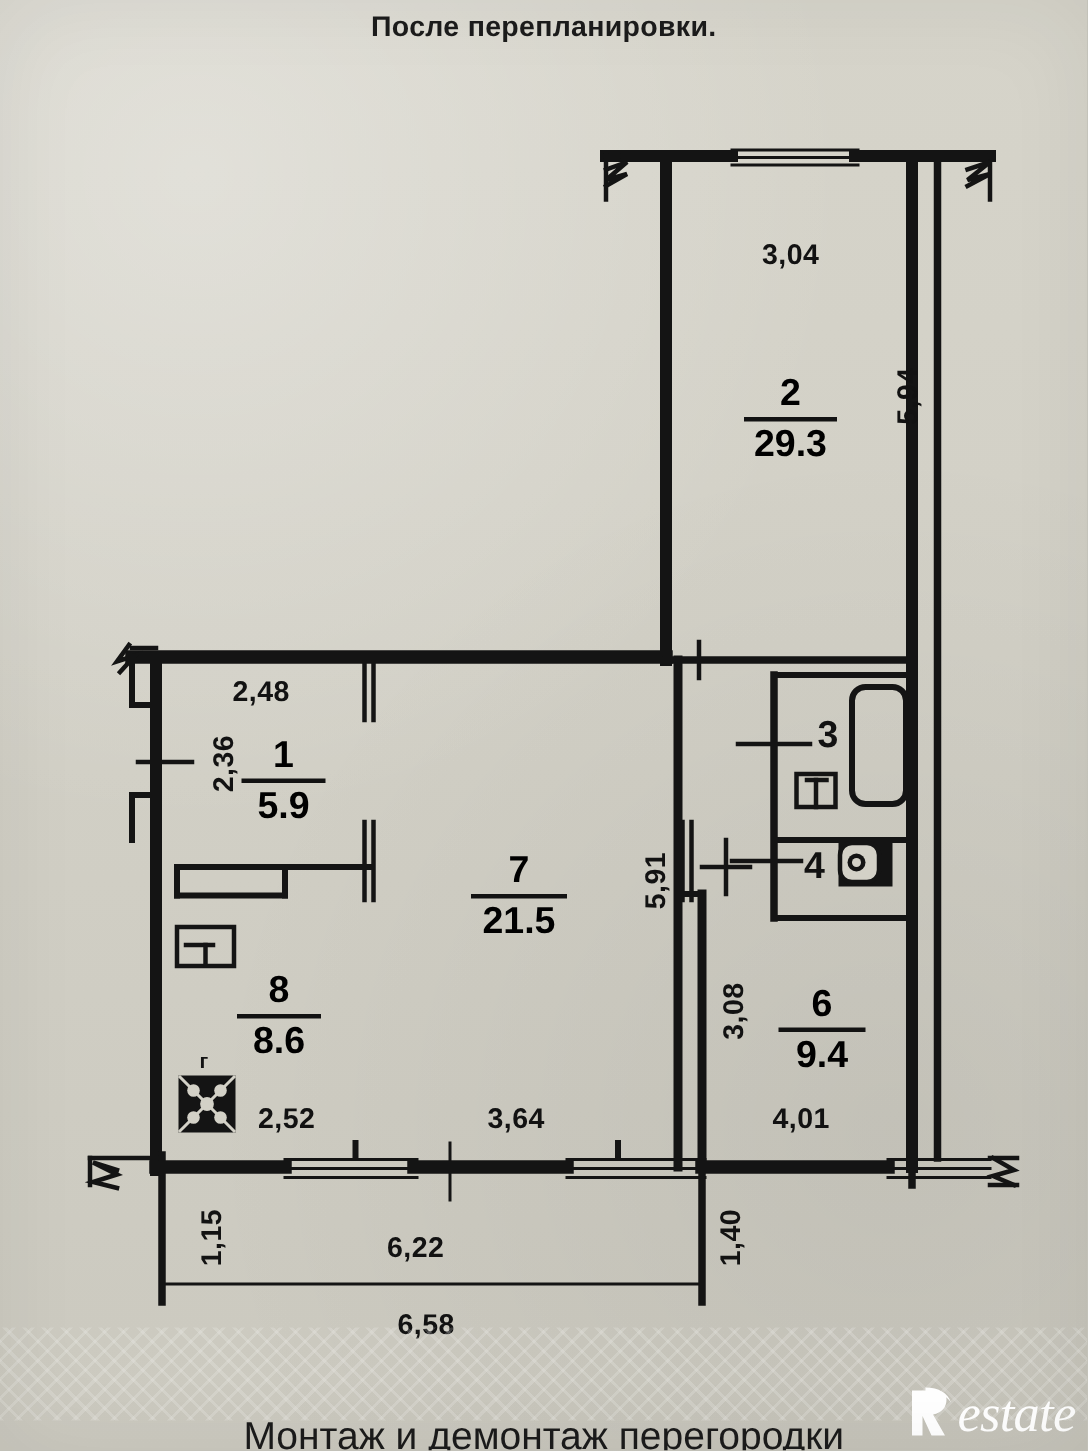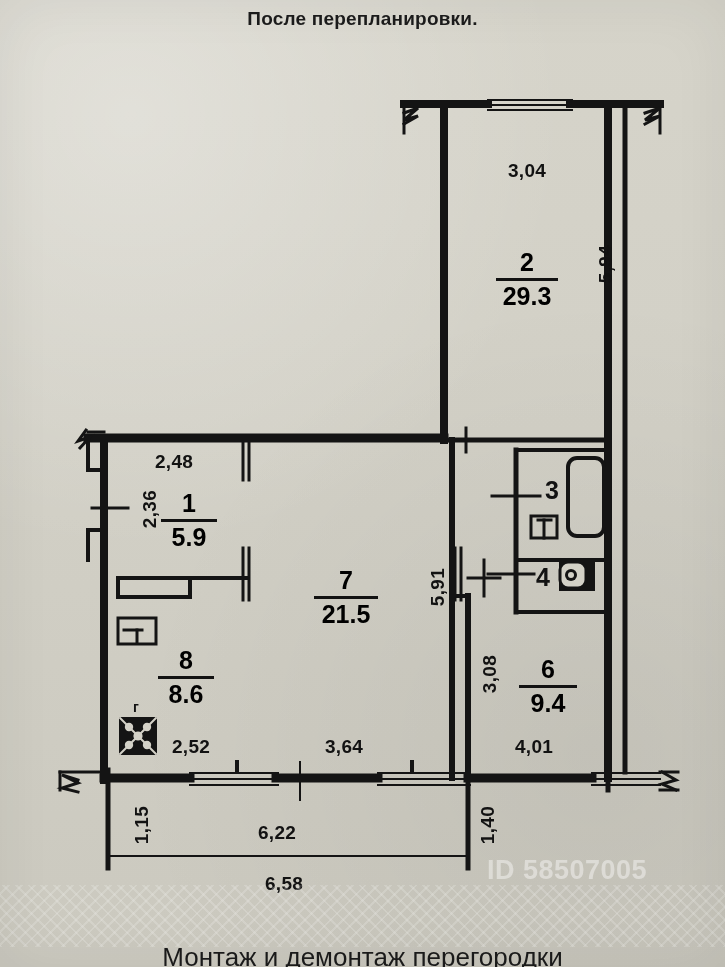--- a/index.html
+++ b/index.html
@@ -325,19 +325,25 @@
   <div class="lbl dim dim-v" style="left:132px; top:806px; transform: rotate(-90deg) translate(-100%,0);">1,15</div>
 
   <div class="lbl dim" style="left:258px; top:823px;text-align:center;">6,22</div>
 
   <div class="lbl dim dim-v" style="left:478px; top:806px; transform: rotate(-90deg) translate(-100%,0);">1,40</div>
 
   <div class="lbl dim" style="left:265px; top:874px;">6,58</div>
 
   <div id="hatch-band"></div>
 
-  <div id="wm-cian-id">ID 58507005</div>
-
+
+  <div id="wm-restate">
+    <svg width="34" height="38" viewBox="0 0 34 38">
+      <path d="M4,4 L4,34 L11,34 L11,21 L17,34 L26,34 L18,20 C24,19 27,15 27,10 C27,5 23,4 18,4 Z" fill="#ffffff"></path>
+      <path d="M13,2 C22,2 28,6 30,12 C27,7 21,5 13,5 Z" fill="#ffffff"></path>
+    </svg>
+    <span class="rtxt">estate</span>
+  </div>
 
   <div id="caption">Монтаж и демонтаж перегородки</div>
 
   <div id="edge-shade"></div>
 </div>
 
 </body></html>

